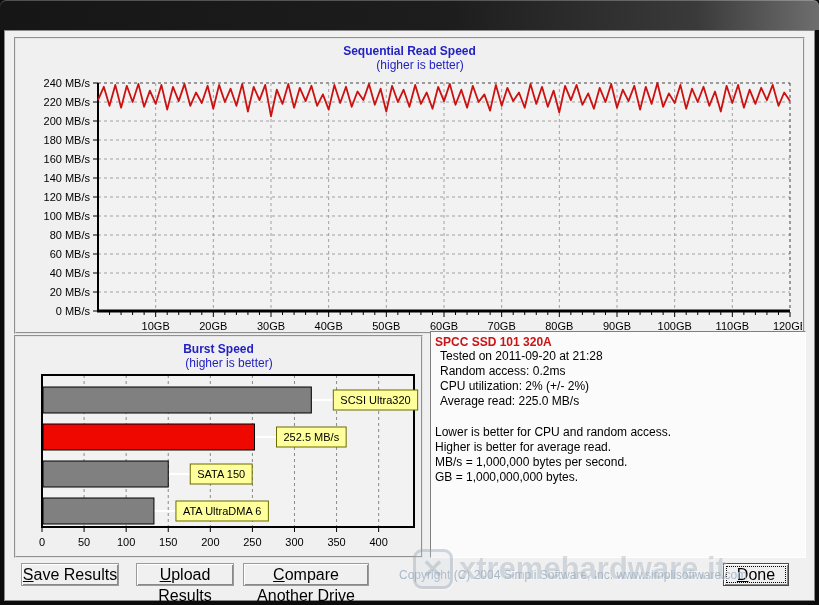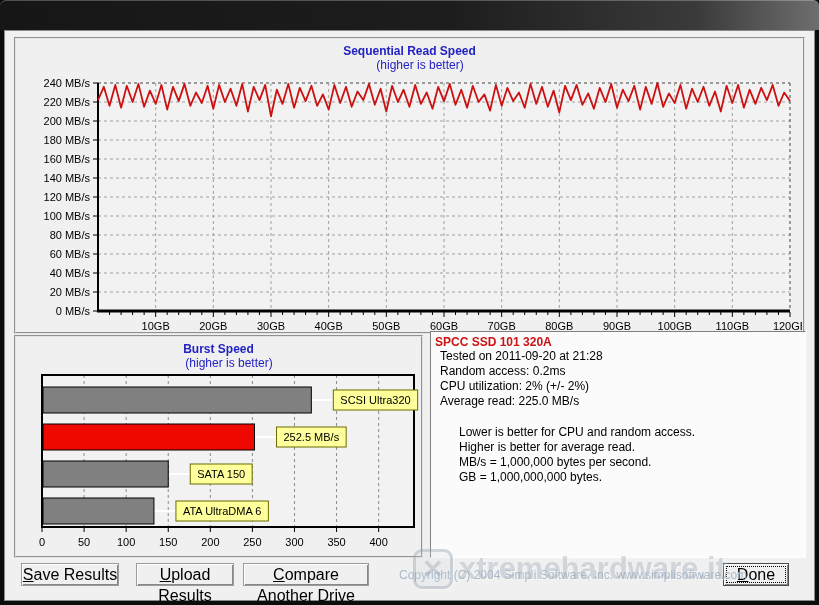--- a/index.html
+++ b/index.html
@@ -28,21 +28,21 @@
   #seq-svg   { position:absolute; left:2px; top:34px; }
   #burst-svg { position:absolute; left:2px; top:36px; }
   .axis-text { font-family:"Liberation Sans", sans-serif; font-size:11px; fill:#000; }
   .info-panel {
     position:absolute; left:425px; top:300px; width:376px; height:227px;
     background:#fbfbfb; border:1px solid; border-color:#808080 #ffffff #ffffff #808080;
     padding:3px 4px; font-size:12px; color:#000;
   }
   .drive-name { color:#cc1414; font-weight:bold; font-size:12px; }
   .info-line  { padding-left:5px; line-height:15px; }
-  .notes      { margin-top:16px;margin-left:24px; }
+  .notes      { margin-top:16px; }
   .note-line  { line-height:15px; }
   .btn {
     position:absolute; height:23px; background:#f0f0f0;
     border:1px solid #9b9b98;
     box-shadow: inset 1px 1px 0 #ffffff, inset -1px -1px 0 #888888;
     font-family:"Liberation Sans", sans-serif; font-size:16px; color:#000;
     text-align:center; line-height:21px; cursor:default;
   }
   .btn u { text-decoration:underline; }
   #btn-save    { left:16px;  top:532px; width:98px; }

